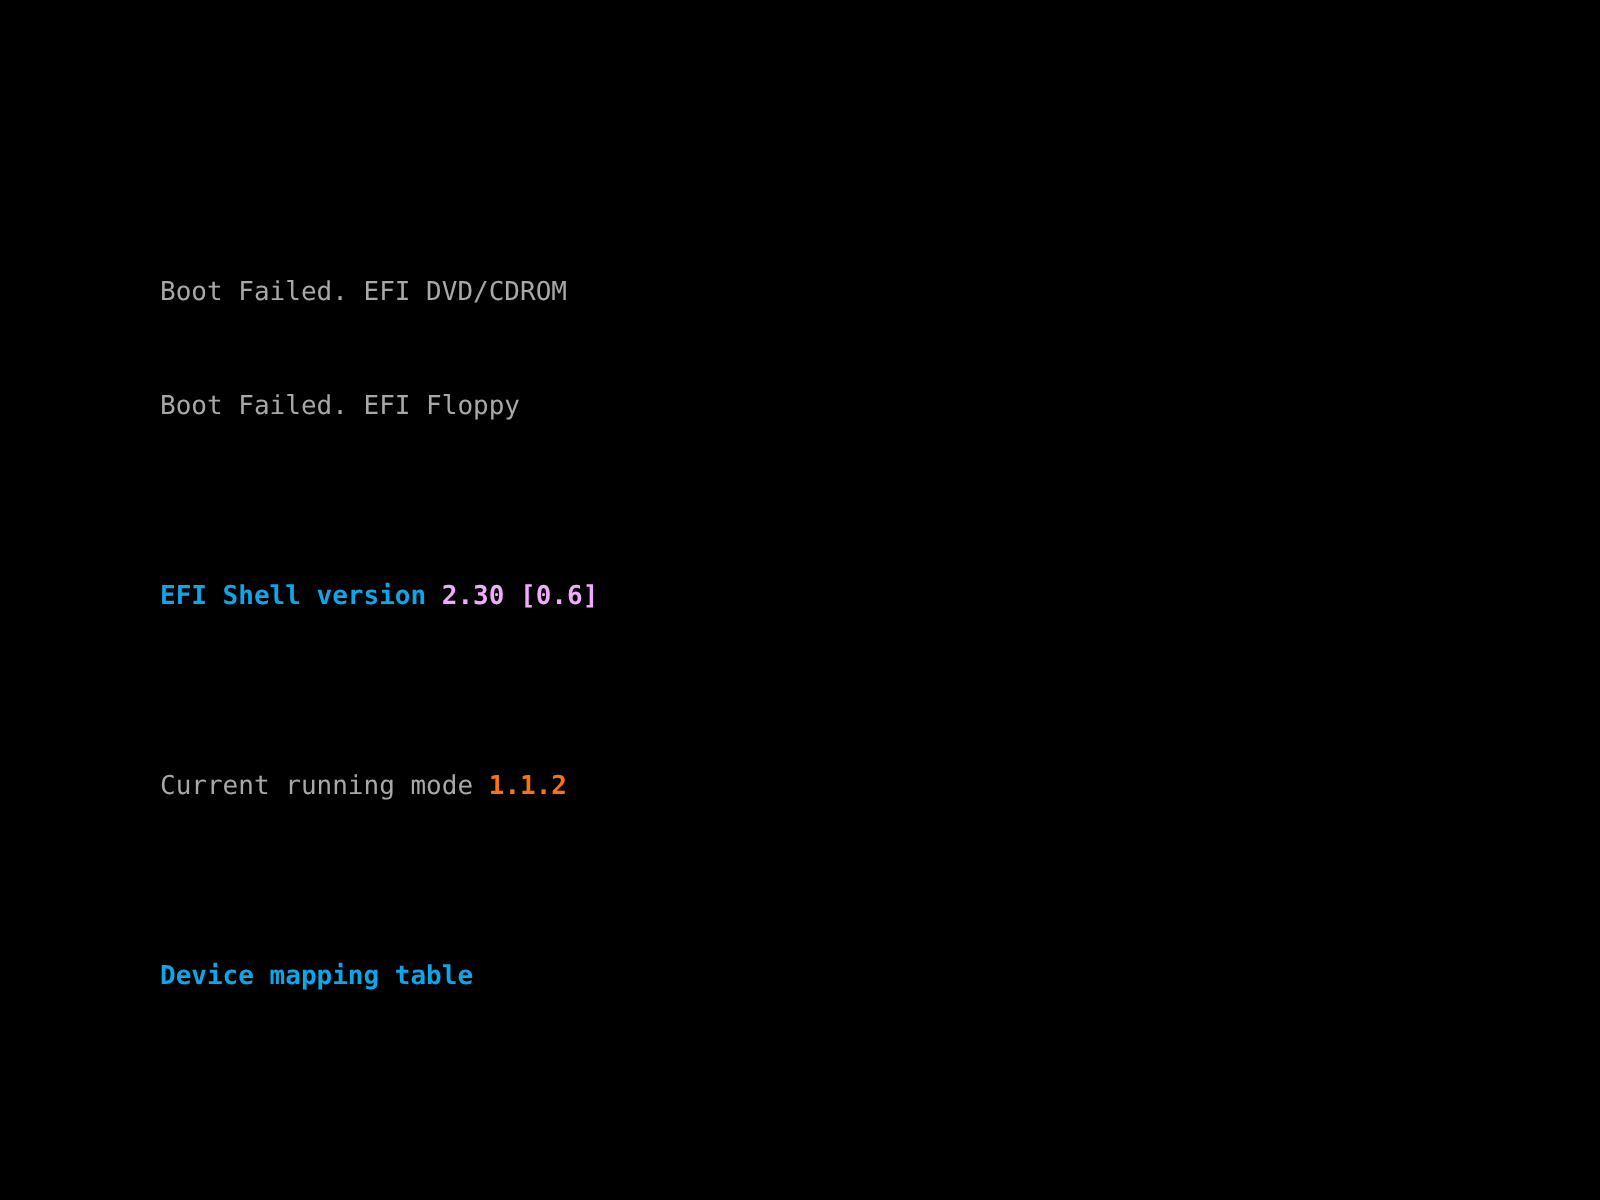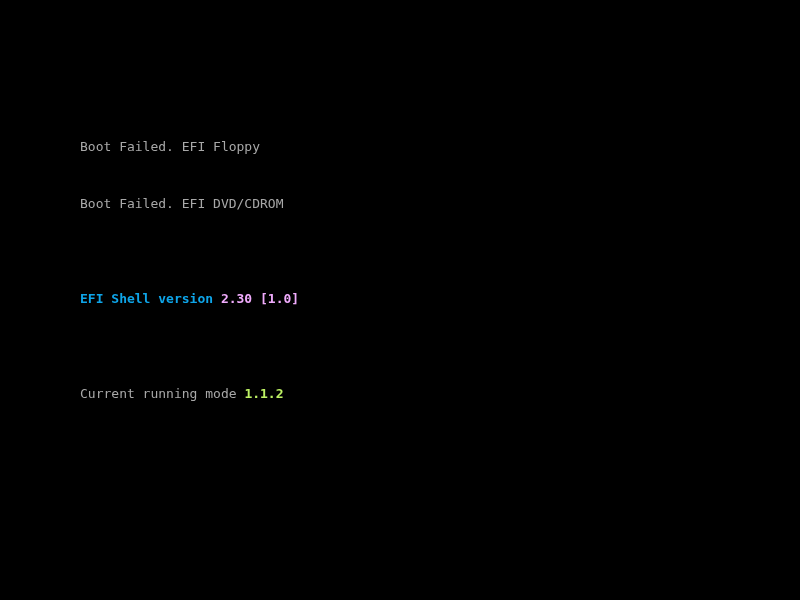--- a/index.html
+++ b/index.html
@@ -36,43 +36,44 @@
 
   .line {
     height: 19px;
     white-space: pre;
     font-size: 13px;
     line-height: 19px;
   }
 
   
   .c-gray   { color: #a8a8a8; font-weight: normal; }
-  .c-white  { color: #bef264; font-weight: bold; }
+  .c-white  { color: #f97316; font-weight: bold; }
   .c-yellow { color: #0ea5e9; font-weight: bold; }
   .c-yellow-dim { color: #f0abfc; font-weight: bold; }
 
   .seg { white-space: pre; }
 </style>
 </head>
 <body style="background: rgb(0, 0, 0);">
 
 <div id="console" style="background: rgb(0, 0, 0);">
   <div class="console-lines">
 
     
+    <div class="line"><span class="seg c-gray">Boot Failed. EFI DVD/CDROM</span></div>
     <div class="line"><span class="seg c-gray">Boot Failed. EFI Floppy</span></div>
-    <div class="line"><span class="seg c-gray">Boot Failed. EFI DVD/CDROM</span></div>
 
     
-    <div class="line"><span class="seg c-yellow">EFI Shell version</span><span class="seg c-yellow-dim"> </span><span class="seg c-yellow-dim">2.30</span><span class="seg c-yellow-dim"> </span><span class="seg c-yellow-dim">[1.0]</span></div>
+    <div class="line"><span class="seg c-yellow">EFI Shell version</span><span class="seg c-yellow-dim"> </span><span class="seg c-yellow-dim">2.30</span><span class="seg c-yellow-dim"> </span><span class="seg c-yellow-dim">[0.6]</span></div>
 
     
     <div class="line"><span class="seg c-gray">Current running mode</span><span class="seg c-gray"> </span><span class="seg c-white">1.1.2</span></div>
 
     
+    <div class="line"><span class="seg c-yellow">Device mapping table</span></div>
 
     
     
     
 
     
     
     
 
     

